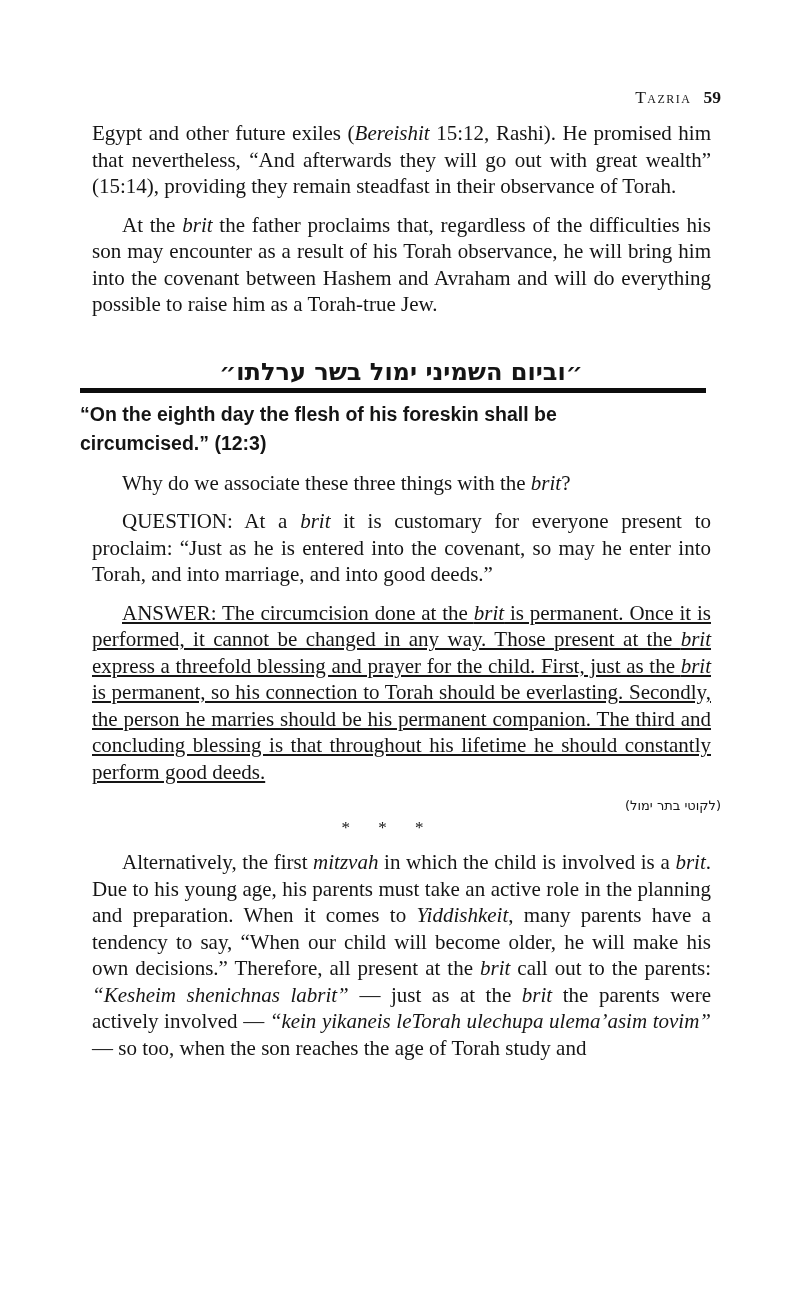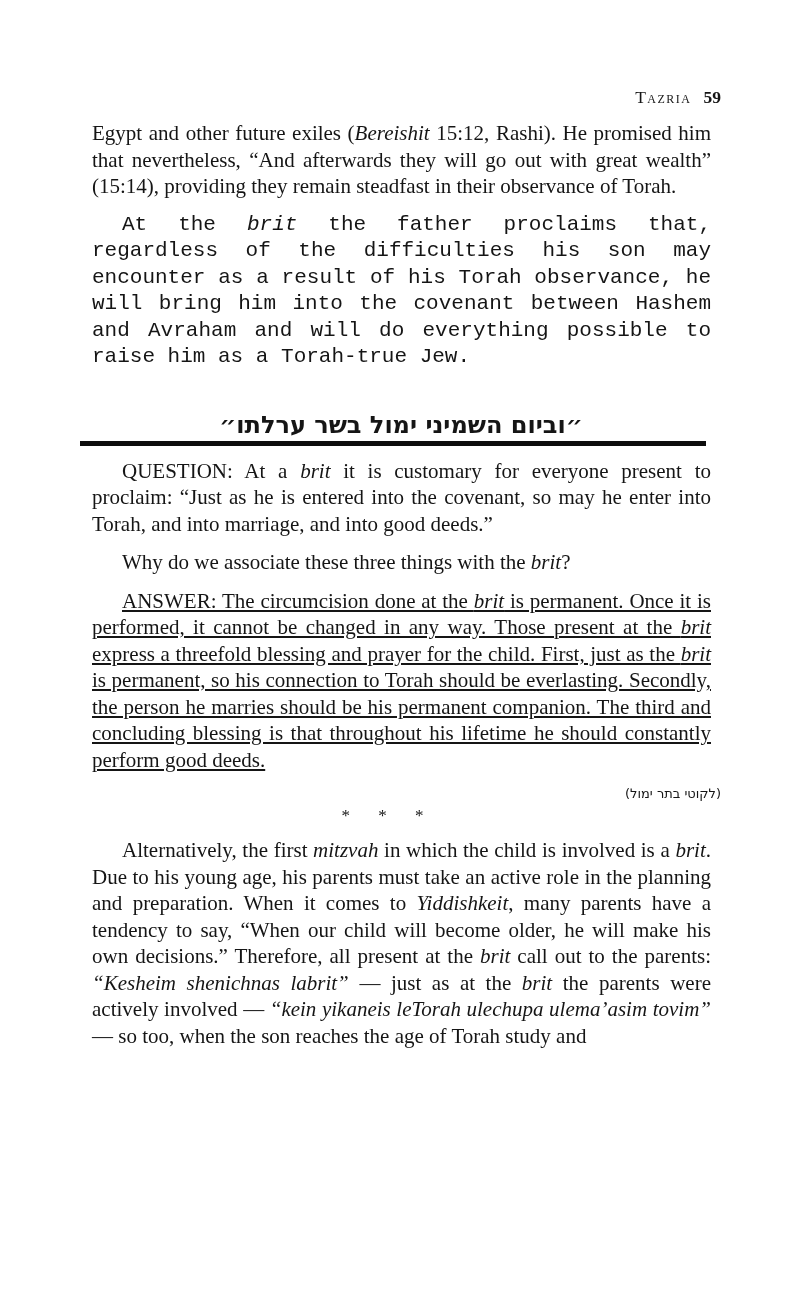--- a/index.html
+++ b/index.html
@@ -32,21 +32,21 @@
   p.body {
     margin: 12px;
     font-size: 21px;
     line-height: 26.5px;
     text-align: justify;
     text-indent: 30px;
   }
   p.body.noindent { text-indent: 0; }
   p.body em { font-style: italic; }
   .p1 { margin-top: 44px; }
-  .p2 { margin-top: 16px; font-family: Liberation Mono, monospace; }
+  .p2 { margin-top: 16px; }
   .section-head { margin-top: 40px; }
   .hebrew-title {
     direction: rtl;
     text-align: center;
     font-family: "DejaVu Sans", sans-serif;
     font-weight: bold;
     font-size: 24px;
     line-height: 28px;
     padding-right: 1px;
   }
@@ -96,25 +96,26 @@
     <span class="section-title">Tazria</span><span class="page-num">59</span>
   </div>
 
   <p class="body noindent p1"><span>Egypt and other future exiles (</span><em>Bereishit</em><span> 15:12, Rashi). He promised him that nevertheless, “And afterwards they will go out with great wealth” (15:14), providing they remain steadfast in their observance of Torah.</span></p>
 
   <p class="body p2"><span>At the </span><em>brit</em><span> the father proclaims that, regardless of the difficulties his son may encounter as a result of his Torah observance, he will bring him into the covenant between Hashem and Avraham and will do everything possible to raise him as a Torah-true Jew.</span></p>
 
   <div class="section-head">
     <div class="hebrew-title" dir="rtl">״וביום השמיני ימול בשר ערלתו״</div>
     <div class="heading-rule"></div>
+    <div class="eng-title">“On the eighth day the flesh of his foreskin shall be circumcised.” (12:3)</div>
   </div>
 
+  <p class="body why-para"><span>Why do we associate these three things with the </span><em>brit</em><span>?</span></p>
+
   <p class="body q-para"><span>QUESTION: At a </span><em>brit</em><span> it is customary for everyone present to proclaim: “Just as he is entered into the covenant, so may he enter into Torah, and into marriage, and into good deeds.”</span></p>
-
-  <p class="body why-para"><span>Why do we associate these three things with the </span><em>brit</em><span>?</span></p>
 
   <p class="body answer-para"><span>ANSWER: The circumcision done at the </span><em>brit</em><span> is permanent. Once it is performed, it cannot be changed in any way. Those present at the </span><em>brit</em><span> express a threefold blessing and prayer for the child. First, just as the </span><em>brit</em><span> is permanent, so his connection to Torah should be everlasting. Secondly, the person he marries should be his permanent companion. The third and concluding blessing is that throughout his lifetime he should constantly perform good deeds.</span></p>
 
   <div class="attribution" dir="rtl">(לקוטי בתר ימול)</div>
 
   <div class="separator">* * *</div>
 
   <p class="body alt-para"><span>Alternatively, the first </span><em>mitzvah</em><span> in which the child is involved is a </span><em>brit</em><span>. Due to his young age, his parents must take an active role in the planning and preparation. When it comes to </span><em>Yiddishkeit</em><span>, many parents have a tendency to say, “When our child will become older, he will make his own decisions.” Therefore, all present at the </span><em>brit</em><span> call out to the parents: </span><em>“Kesheim shenichnas labrit”</em><span> — just as at the </span><em>brit</em><span> the parents were actively involved — </span><em>“kein yikaneis leTorah ulechupa ulema’asim tovim”</em><span> — so too, when the son reaches the age of Torah study and</span></p>
 
 </div>

